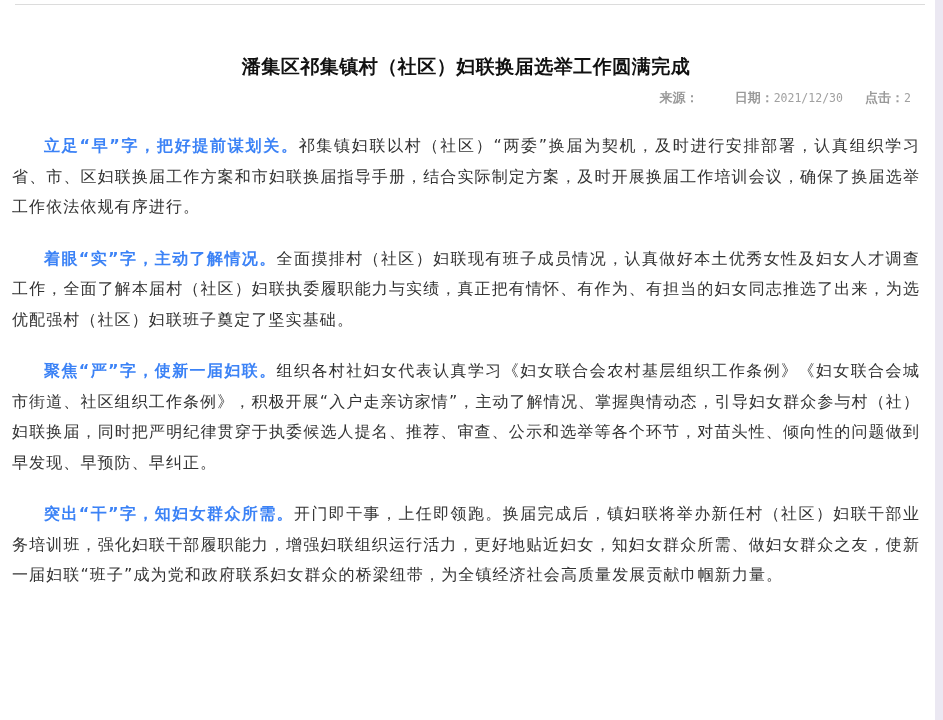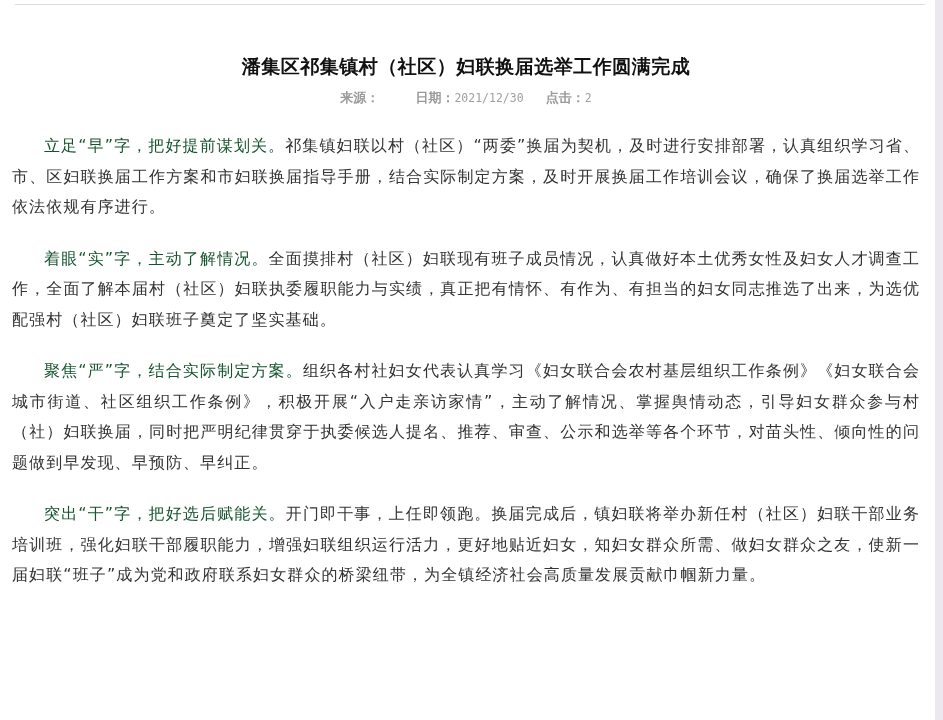--- a/index.html
+++ b/index.html
@@ -19,33 +19,33 @@
   }
   .article {
     position: absolute; left: 12px; top: 0; width: 908px; margin-top: 28px;
   }
   .title {
     margin: 0; padding-top: 22px; height: 32px; text-align: center;
     font-size: 19px; font-weight: bold; color: #111111; letter-spacing: 0.5px;
     line-height: 32px;
   }
   .meta {
-    margin-top: 6px; text-align: center; font-size: 13px; color: #999999;
+    margin-top: 6px; text-align: right; font-size: 13px; color: #999999;
     line-height: 20px; height: 20px;
   }
   .meta .lbl { font-weight: bold; color: #9a9a9a; }
   .meta .val { font-family: "DejaVu Sans Mono", "Liberation Mono", monospace; font-size: 11.5px; color: #a0a0a0; }
   .meta .item { margin: 0 9px; }
   .meta .item.src .val { display: inline-block; width: 14px; }
   .content { margin-top: 23px; }
   .para {
     margin: 0 0 21px 0; font-size: 16px; line-height: 30.5px; color: #333333;
     text-indent: 2em; text-align: justify; letter-spacing: 1.1px;
   }
-  .para .lead { font-weight: normal; color: #14532d; }
+  .para .lead { font-weight: bold; color: #3b82f6; }
 </style>
 </head>
 <body>
 
 <div class="top-rule"></div>
 
 <div class="article">
   <h1 class="title">潘集区祁集镇村（社区）妇联换届选举工作圆满完成</h1>
 
   <div class="meta">
@@ -56,18 +56,18 @@
       <span class="lbl">日期：</span><span class="val">2021/12/30</span>
     </span>
     <span class="item">
       <span class="lbl">点击：</span><span class="val">2</span>
     </span>
   </div>
 
   <div class="content">
     <p class="para"><span class="lead">立足“早”字，把好提前谋划关。</span><span>祁集镇妇联以村（社区）“两委”换届为契机，及时进行安排部署，认真组织学习省、市、区妇联换届工作方案和市妇联换届指导手册，结合实际制定方案，及时开展换届工作培训会议，确保了换届选举工作依法依规有序进行。</span></p>
     <p class="para"><span class="lead">着眼“实”字，主动了解情况。</span><span>全面摸排村（社区）妇联现有班子成员情况，认真做好本土优秀女性及妇女人才调查工作，全面了解本届村（社区）妇联执委履职能力与实绩，真正把有情怀、有作为、有担当的妇女同志推选了出来，为选优配强村（社区）妇联班子奠定了坚实基础。</span></p>
-    <p class="para"><span class="lead">聚焦“严”字，结合实际制定方案。</span><span>组织各村社妇女代表认真学习《妇女联合会农村基层组织工作条例》《妇女联合会城市街道、社区组织工作条例》，积极开展“入户走亲访家情”，主动了解情况、掌握舆情动态，引导妇女群众参与村（社）妇联换届，同时把严明纪律贯穿于执委候选人提名、推荐、审查、公示和选举等各个环节，对苗头性、倾向性的问题做到早发现、早预防、早纠正。</span></p>
-    <p class="para"><span class="lead">突出“干”字，把好选后赋能关。</span><span>开门即干事，上任即领跑。换届完成后，镇妇联将举办新任村（社区）妇联干部业务培训班，强化妇联干部履职能力，增强妇联组织运行活力，更好地贴近妇女，知妇女群众所需、做妇女群众之友，使新一届妇联“班子”成为党和政府联系妇女群众的桥梁纽带，为全镇经济社会高质量发展贡献巾帼新力量。</span></p>
+    <p class="para"><span class="lead">聚焦“严”字，使新一届妇联。</span><span>组织各村社妇女代表认真学习《妇女联合会农村基层组织工作条例》《妇女联合会城市街道、社区组织工作条例》，积极开展“入户走亲访家情”，主动了解情况、掌握舆情动态，引导妇女群众参与村（社）妇联换届，同时把严明纪律贯穿于执委候选人提名、推荐、审查、公示和选举等各个环节，对苗头性、倾向性的问题做到早发现、早预防、早纠正。</span></p>
+    <p class="para"><span class="lead">突出“干”字，知妇女群众所需。</span><span>开门即干事，上任即领跑。换届完成后，镇妇联将举办新任村（社区）妇联干部业务培训班，强化妇联干部履职能力，增强妇联组织运行活力，更好地贴近妇女，知妇女群众所需、做妇女群众之友，使新一届妇联“班子”成为党和政府联系妇女群众的桥梁纽带，为全镇经济社会高质量发展贡献巾帼新力量。</span></p>
   </div>
 </div>
 
 <div class="scroll-track"></div>
 
 </body></html>

